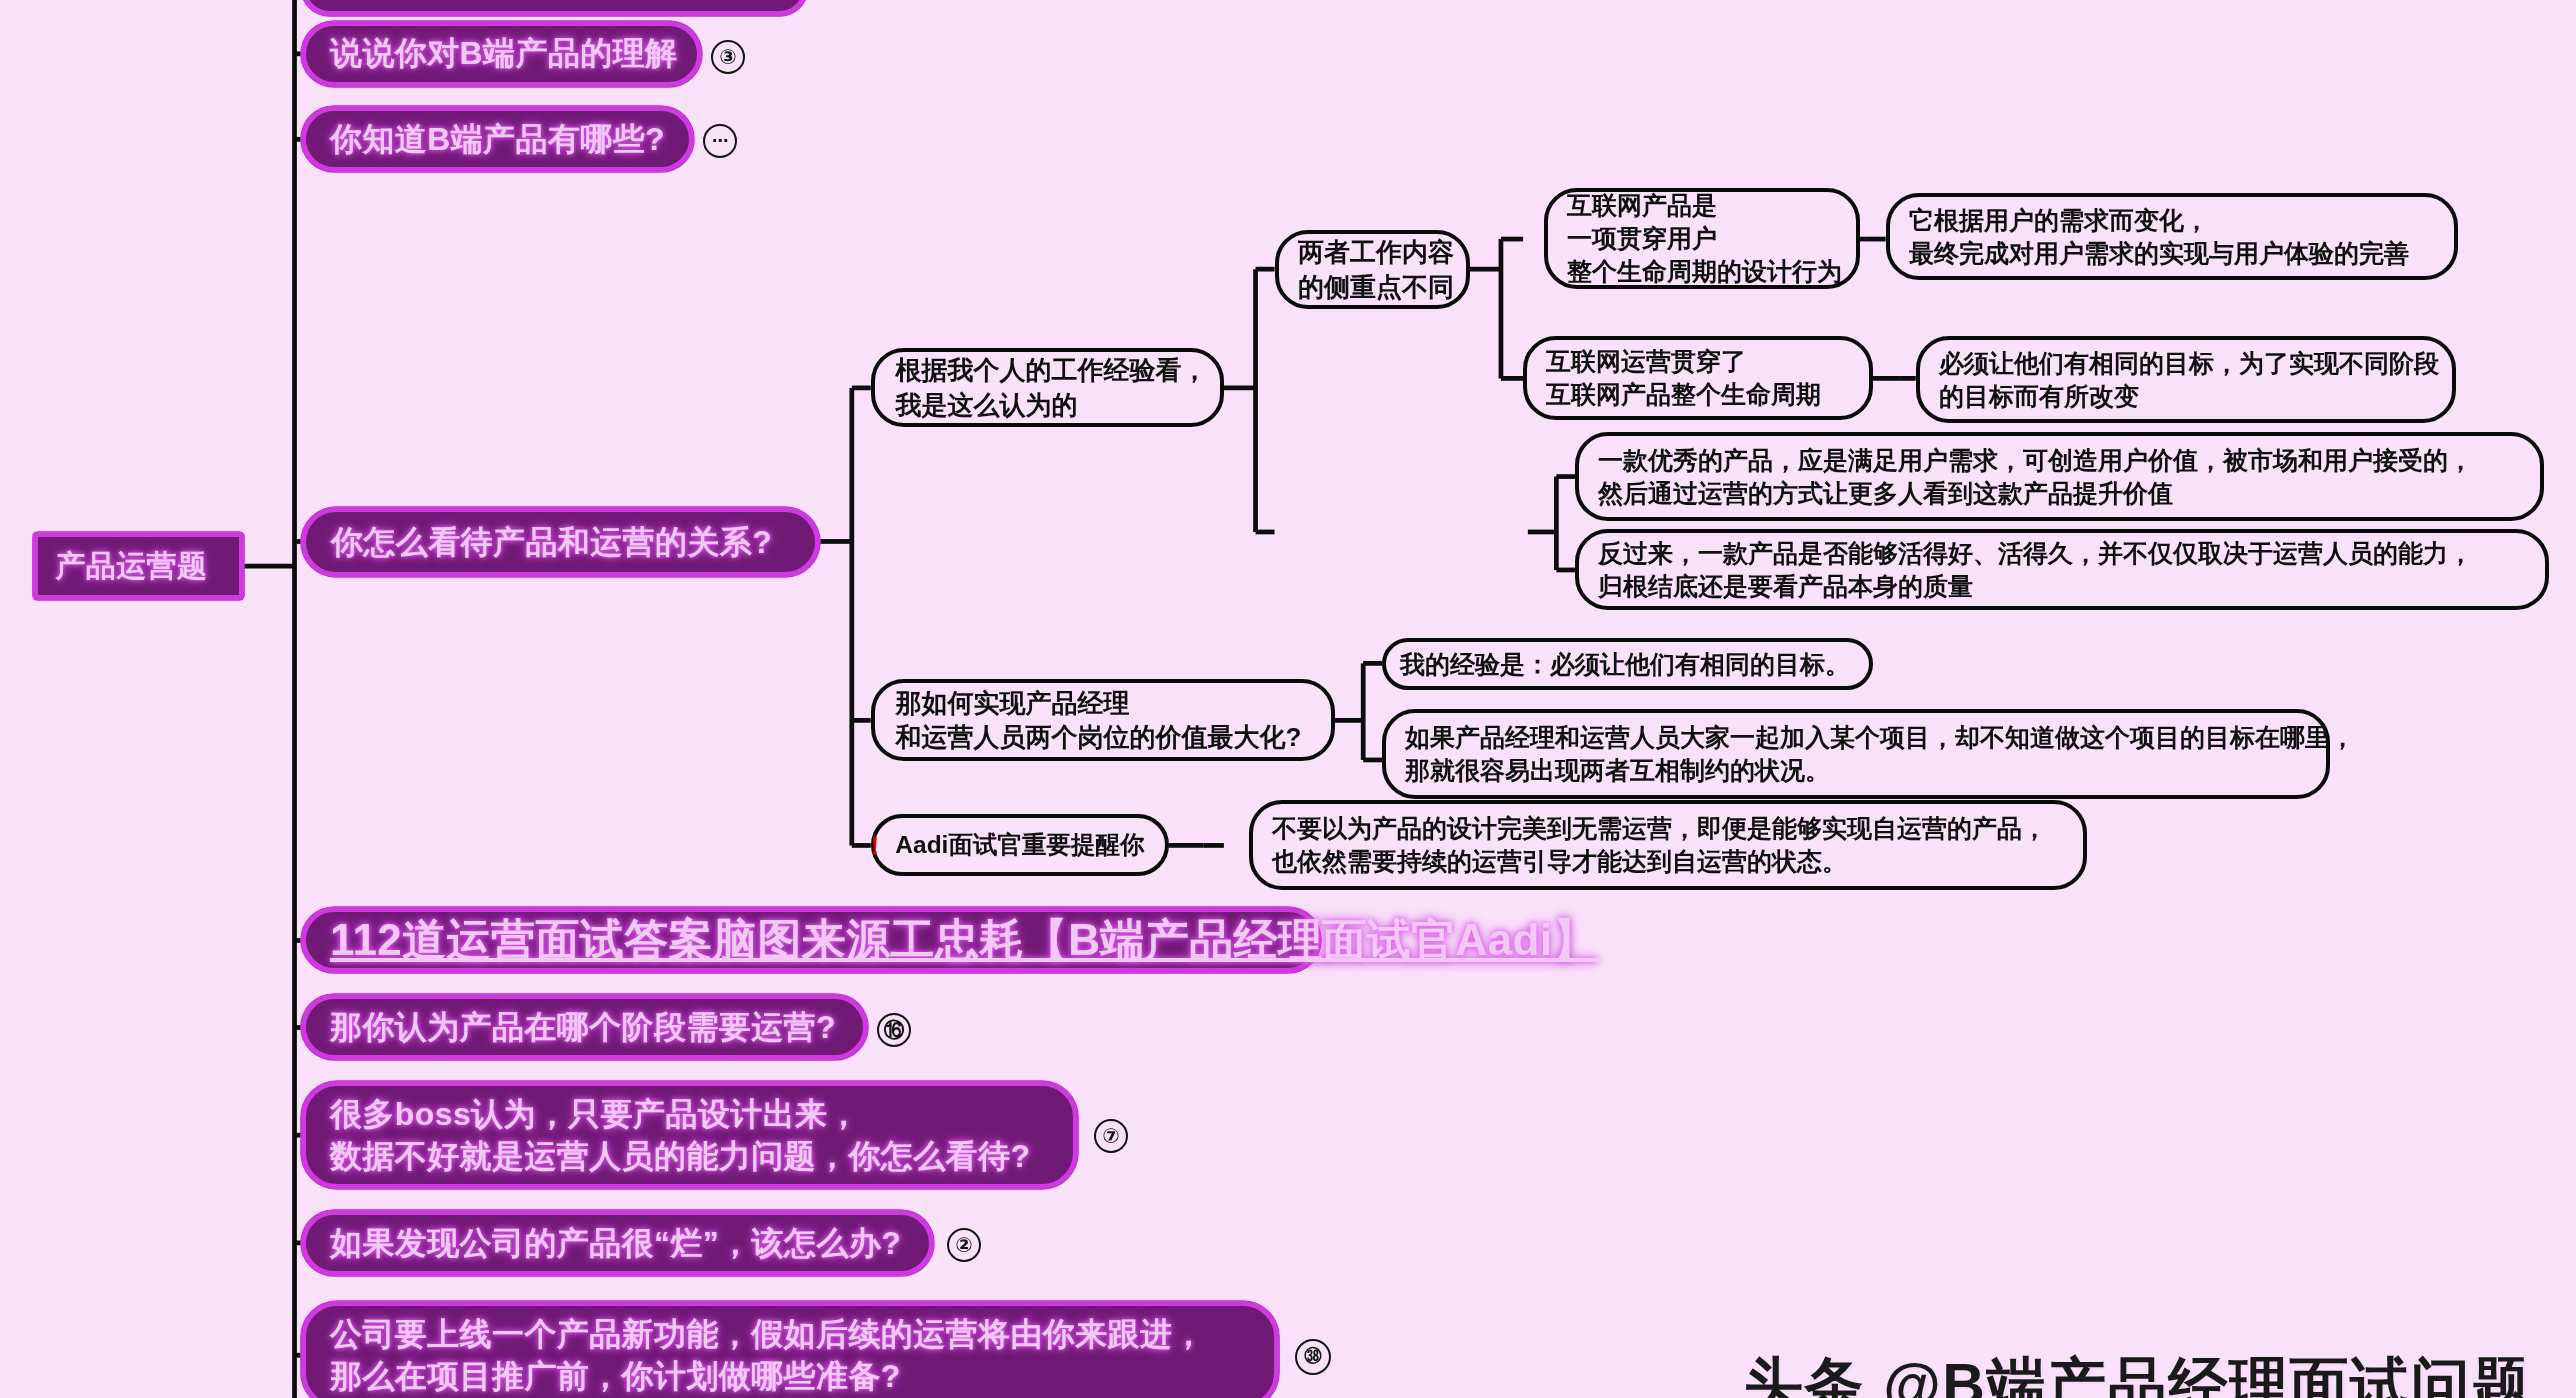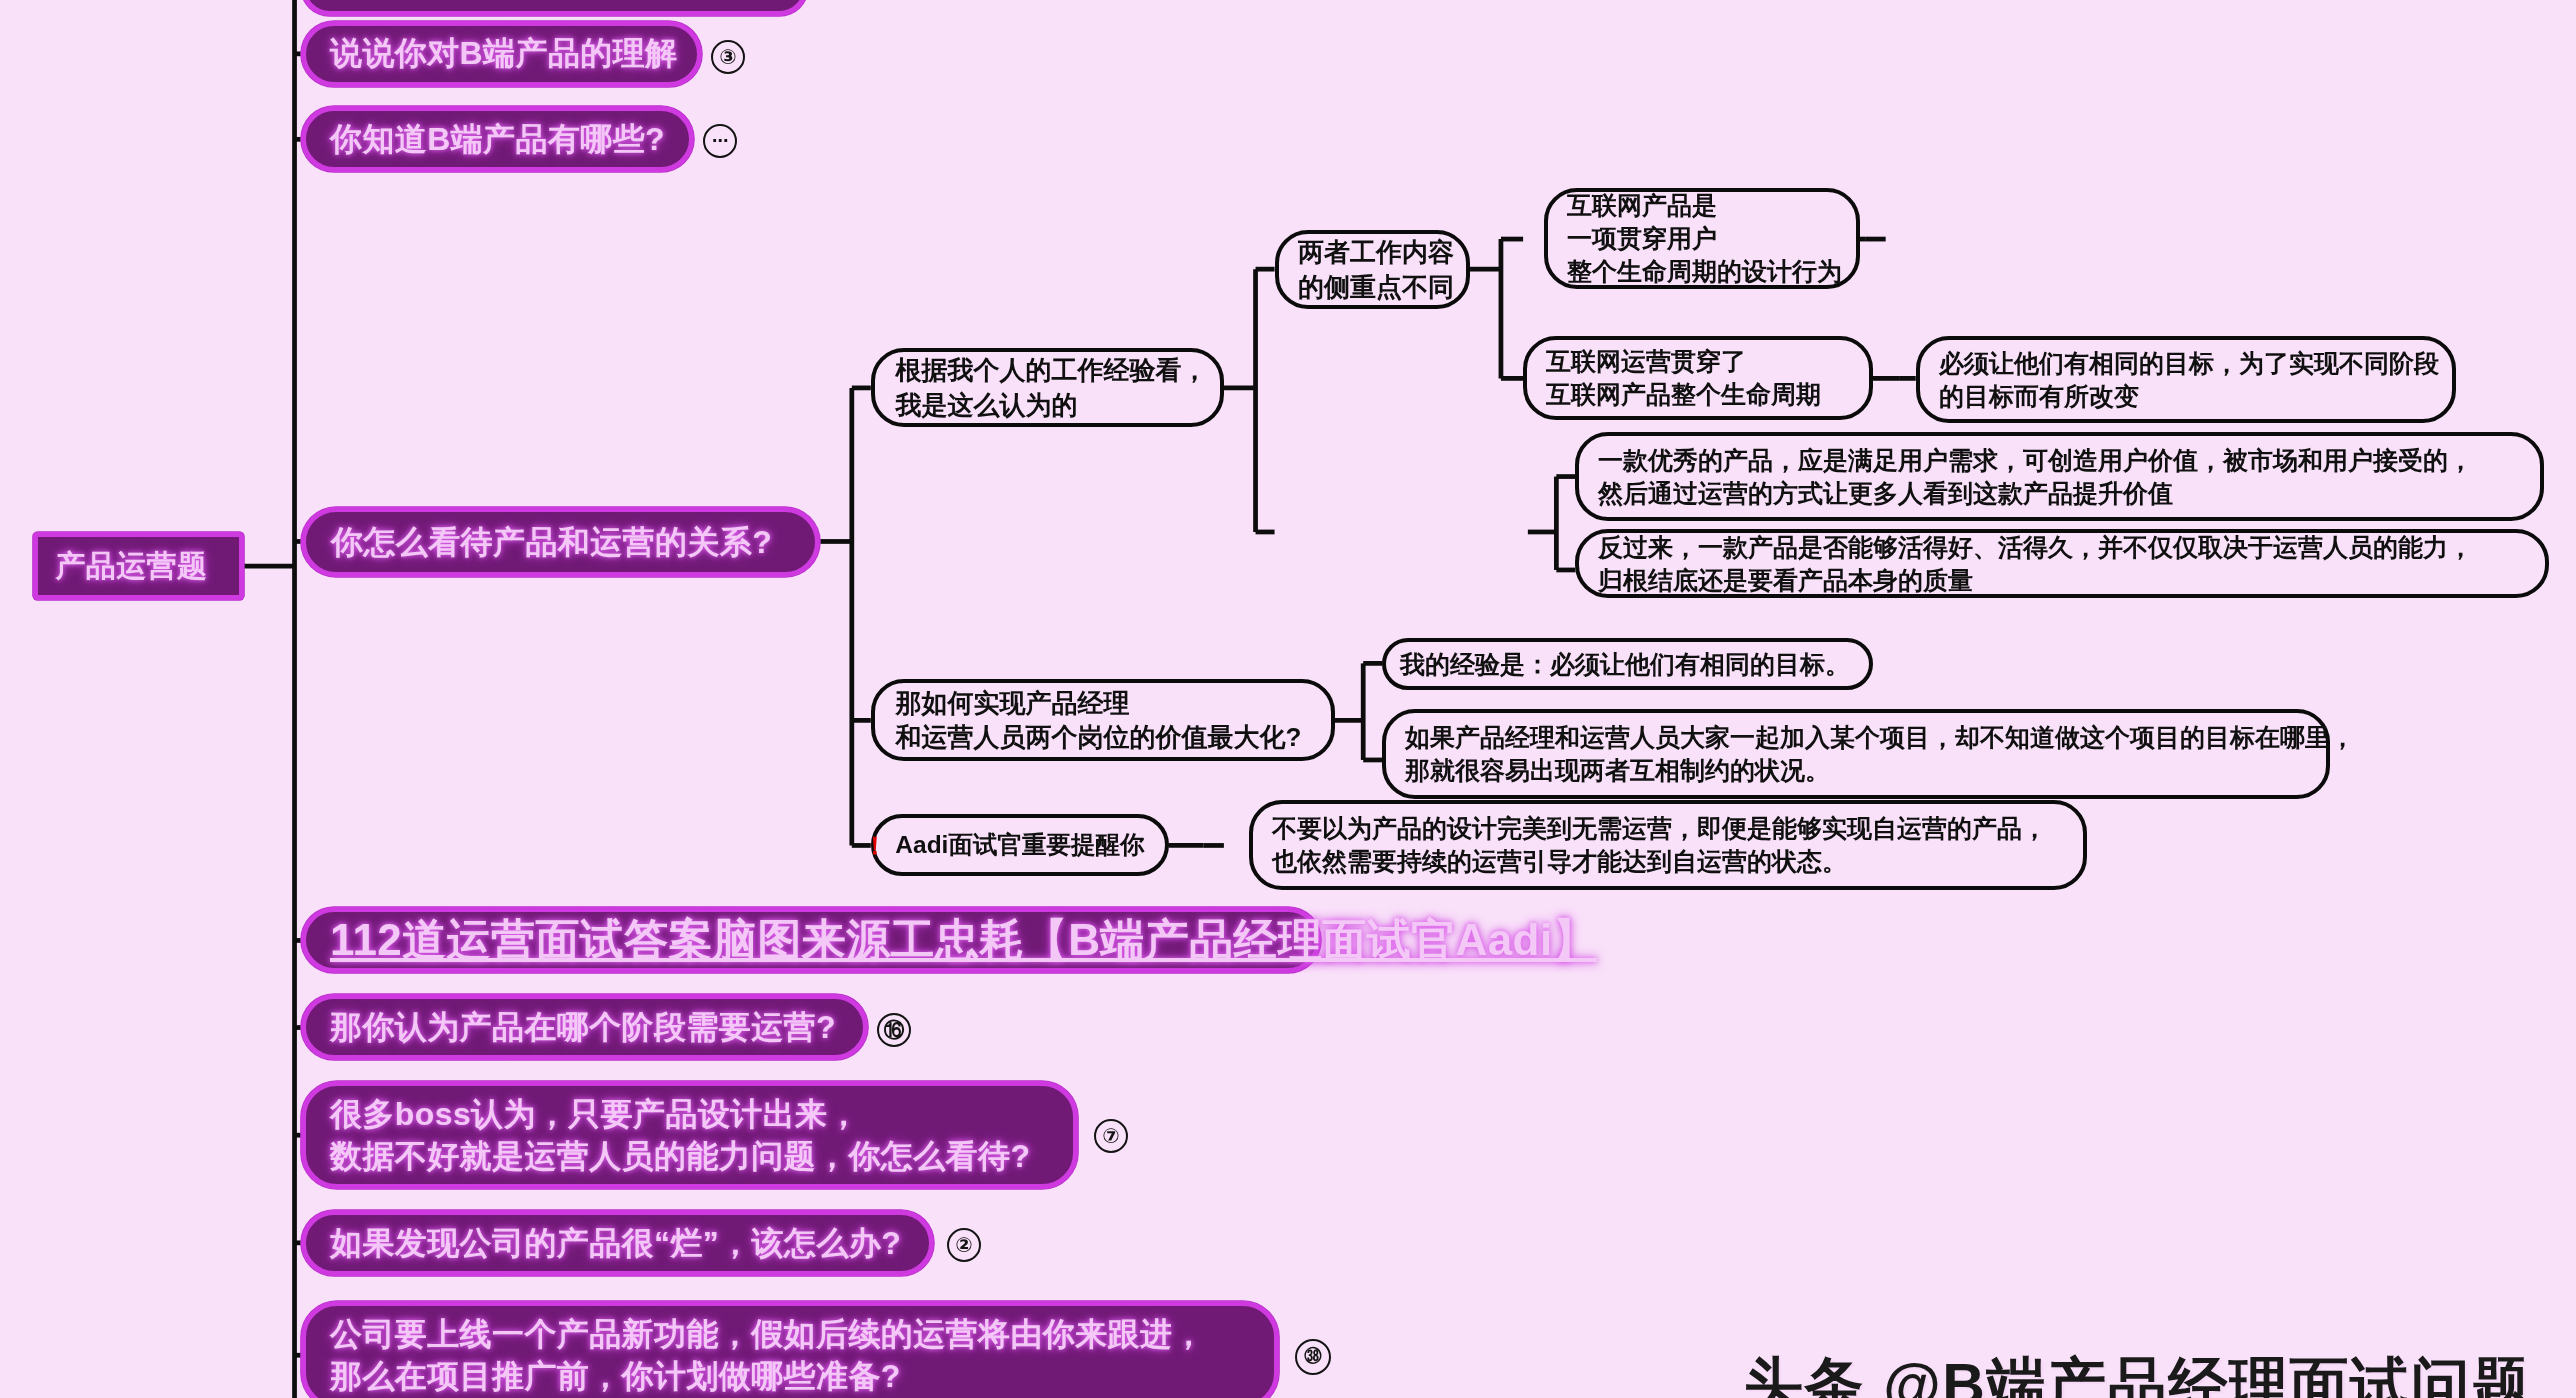--- a/index.html
+++ b/index.html
@@ -178,39 +178,43 @@
   <div class="node anode" style="left:1523px;top:336px;width:350px;height:84px;padding:0 19px;font-size:25px;">
     <span class="txt">互联网运营贯穿了
 互联网产品整个生命周期</span>
   </div>
 
   <div class="node anode" style="left:1575px;top:432px;width:969px;height:89px;padding:0 19px;font-size:25px;">
     <span class="txt">一款优秀的产品，应是满足用户需求，可创造用户价值，被市场和用户接受的，
 然后通过运营的方式让更多人看到这款产品提升价值</span>
   </div>
 
-  <div class="node anode" style="left:1575px;top:529px;width:974px;height:69px;padding:16px 19px;font-size:25px;">
+  <div class="node anode" style="left:1575px;top:529px;width:974px;height:81px;padding:16px 19px;font-size:25px;">
     <span class="txt">反过来，一款产品是否能够活得好、活得久，并不仅仅取决于运营人员的能力，
 归根结底还是要看产品本身的质量</span>
   </div>
 
   <div class="node anode pill" style="left:1382px;top:638px;width:491px;height:52px;padding:0 19px;font-size:25px;">
     <span class="txt">我的经验是：必须让他们有相同的目标。</span>
   </div>
 
   <div class="node anode" style="left:1382px;top:709px;width:948px;height:90px;padding:0 19px;font-size:25px;">
     <span class="txt">如果产品经理和运营人员大家一起加入某个项目，却不知道做这个项目的目标在哪里，
 那就很容易出现两者互相制约的状况。</span>
   </div>
 
   <div class="node anode" style="left:1224px;top:800px;width:838px;height:90px;padding:0 19px;font-size:25px;margin-left:25px;">
     <span class="txt">不要以为产品的设计完美到无需运营，即便是能够实现自运营的产品，
 也依然需要持续的运营引导才能达到自运营的状态。</span>
   </div>
 
+  <div class="node anode" style="left:1886px;top:193px;width:572px;height:87px;padding:0 19px;font-size:25px;">
+    <span class="txt">它根据用户的需求而变化，
+最终完成对用户需求的实现与用户体验的完善</span>
+  </div>
 
   <div class="node anode" style="left:1916px;top:336px;width:540px;height:87px;padding:0 19px;font-size:25px;">
     <span class="txt">必须让他们有相同的目标，为了实现不同阶段
 的目标而有所改变</span>
   </div>
 
   <div class="node qnode round" style="left:301px;top:907px;width:1020px;height:66px;padding:0 24px;font-size:44px;text-decoration:underline;">
     <span class="txt">112道运营面试答案脑图来源工忠耗【B端产品经理面试官Aadi】</span>
   </div>
 

